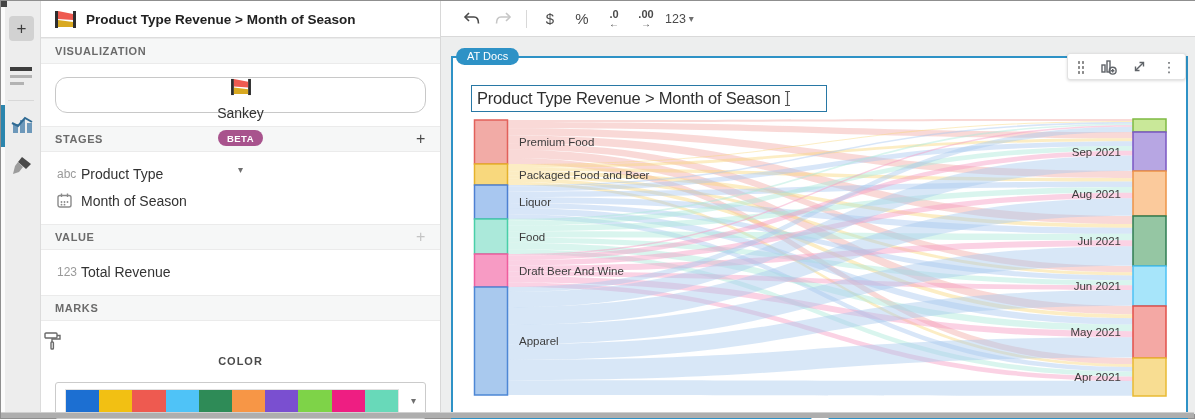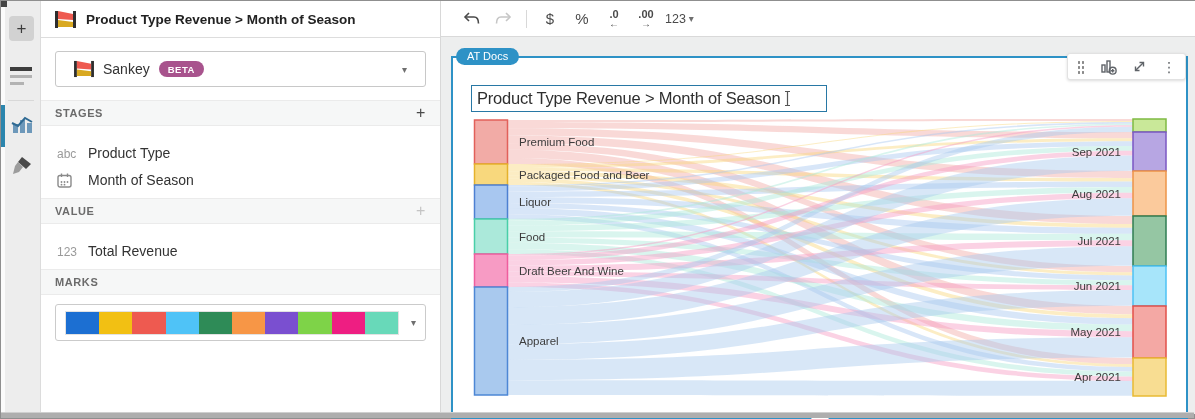--- a/index.html
+++ b/index.html
@@ -31,28 +31,28 @@
   
   .sidebar { position:absolute; left:40px; top:0; width:400px; height:413px; background:#fff; border-right:1px solid #d8d8d8; }
   .sb-header { height:37px; display:flex; align-items:center; gap:10px; padding:0 14px; border-bottom:1px solid #ddd; }
   .sb-title { font-size:13.5px; font-weight:bold; color:#222; white-space:nowrap; }
   .sec-head { height:26px; display:flex; align-items:center; padding:0 14px; background:#f6f7f7;
               border-top:1px solid #ebebeb; border-bottom:1px solid #ebebeb;
               color:#6b6b6b; font-size:11px; font-weight:bold; letter-spacing:.6px; }
   .sec-head .spacer { flex:1; }
   .sec-add { font-size:16px; font-weight:normal; color:#4a4a4a; cursor:default; }
   .sec-add.dim { color:#c4c4c4; }
-  .viz-select { margin:13px 14px; height:36px; border:1px solid #c8c8c8; border-radius:3px;
-                display:flex; align-items:center; padding:0 18px; gap:9px; background:#fff; }
+  .viz-select { margin:13px 14px; height:36px; border:1px solid #c8c8c8; border-radius:12px;
+                display:flex; align-items:center; padding:0 18px; gap:9px; background:#fff;flex-direction:column; }
   .viz-name { font-size:14px; color:#333; }
   .beta-pill { background:#a8538d; color:#fff; font-size:9.5px; font-weight:bold; letter-spacing:.5px;
                padding:2.5px 9px; border-radius:9px; }
   .flex1 { flex:1; }
   .caret { color:#6f6f6f; font-size:10px; }
-  .field-row { display:flex; align-items:flex-end; gap:9px; padding:0 16px; height:27px; font-size:14px; color:#333; }
+  .field-row { display:flex; align-items:center; gap:2px; padding:0 16px; height:27px; font-size:14px; color:#333; }
   .field-rows { padding:8px 0 10px; }
   .ficon { width:22px; color:#9a9a9a; font-size:12px; display:flex; align-items:center; }
   .marks-color { text-align:center; padding:9px 0 6px; }
   .marks-color .clabel { font-size:11px; color:#4a4a4a; letter-spacing:1px; margin-top:3px; font-weight:bold; }
   .palette-box { margin:9px 14px 0; height:37px; border:1px solid #cbcbcb; border-radius:3px;
                  display:flex; align-items:center; padding:0 9px; background:#fff; }
   .swatches { flex:1; display:flex; height:24px; border:1px solid #e2e2e2; }
   .swatch { flex:1; height:100%; }
 
   
@@ -132,20 +132,23 @@
         <svg width="21" height="19" viewBox="0 0 21 19">
           <rect x="0" y="1" width="3" height="17" fill="#2e2e2e"></rect>
           <rect x="18" y="1" width="3" height="17" fill="#2e2e2e"></rect>
           <polygon points="3,1 18,4 18,10 3,9" fill="#ee5a50"></polygon>
           <polygon points="3,10 18,12 18,17 3,17" fill="#d9a921"></polygon>
         </svg>
       </span>
       <span class="sb-title">Product Type Revenue &gt; Month of Season</span>
     </div>
 
+    <div class="sec-head">
+      <span>VISUALIZATION</span>
+    </div>
 
     <div class="viz-select">
       <span>
         <svg width="20" height="18" viewBox="0 0 21 19">
           <rect x="0" y="1" width="3" height="17" fill="#2e2e2e"></rect>
           <rect x="18" y="1" width="3" height="17" fill="#2e2e2e"></rect>
           <polygon points="3,1 18,4 18,10 3,9" fill="#ee5a50"></polygon>
           <polygon points="3,10 18,12 18,17 3,17" fill="#d9a921"></polygon>
         </svg>
       </span>
@@ -189,20 +192,30 @@
     </div>
     <div class="field-rows">
       <div class="field-row">
         <span class="ficon">123</span>
         <span>Total Revenue</span>
       </div>
     </div>
 
     <div class="sec-head">
       <span>MARKS</span>
+    </div>
+    <div class="marks-color">
+      <div>
+        <svg width="22" height="22" viewBox="0 0 22 22" fill="none" stroke="#6a6a6a" stroke-width="1.4">
+          <rect x="4" y="3" width="12" height="5" rx="1"></rect>
+          <path d="M16,5.5 h3 v3.5 h-8 v3"></path>
+          <rect x="10" y="12" width="2.4" height="7" rx="0.8"></rect>
+        </svg>
+      </div>
+      <div class="clabel">COLOR</div>
     </div>
     <div class="palette-box">
       <div class="swatches">
           <div class="swatch" style="background: rgb(28, 111, 210);"></div>
           <div class="swatch" style="background: rgb(242, 192, 19);"></div>
           <div class="swatch" style="background: rgb(238, 90, 80);"></div>
           <div class="swatch" style="background: rgb(79, 195, 247);"></div>
           <div class="swatch" style="background: rgb(46, 139, 87);"></div>
           <div class="swatch" style="background: rgb(247, 150, 70);"></div>
           <div class="swatch" style="background: rgb(122, 79, 208);"></div>

